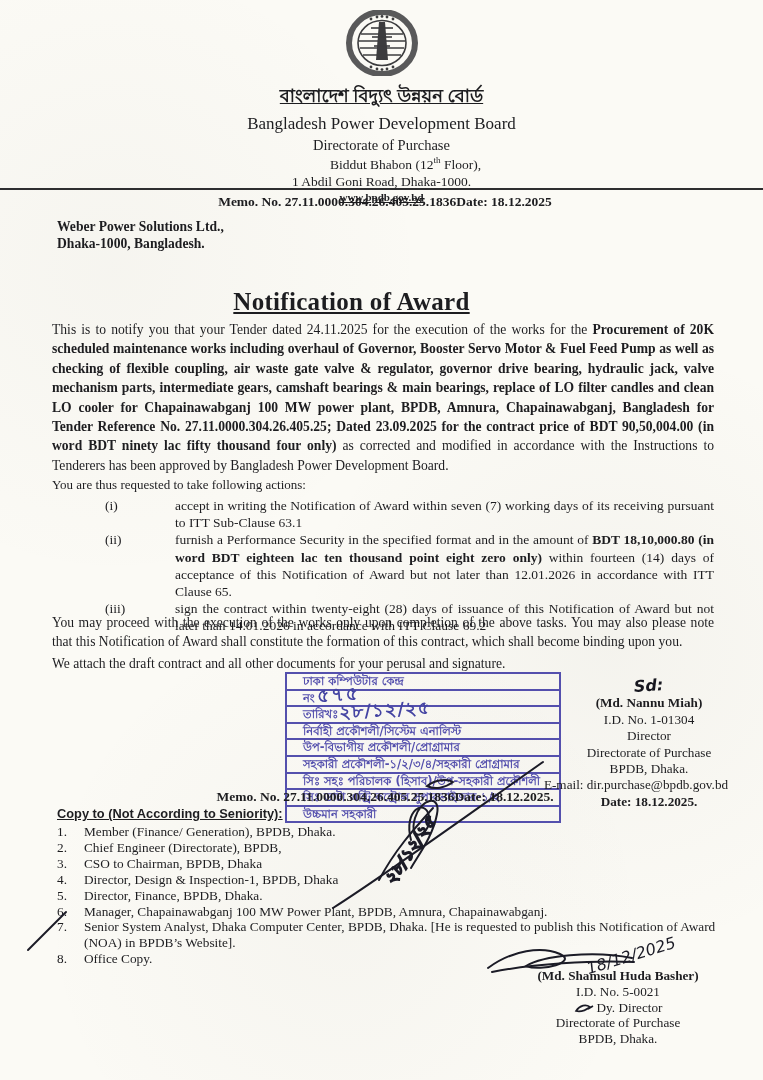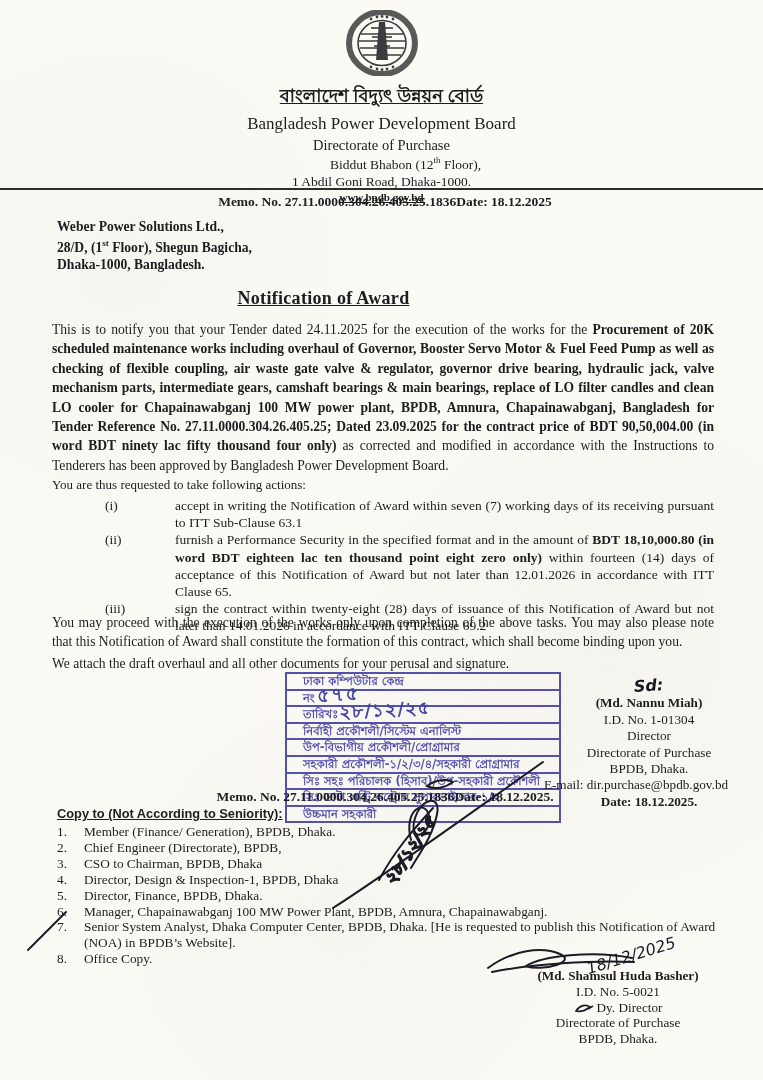--- a/index.html
+++ b/index.html
@@ -20,21 +20,21 @@
   .org-en{font-size:17px;margin-top:1px;}
   .dept{font-size:14.5px;margin-top:3px;}
   .addr1{font-size:13.5px;font-weight:normal;margin-top:1px;padding-left:48px;}
   .addr2{font-size:13.5px;margin-top:1px;}
   .web{font-size:11px;font-weight:bold;text-decoration:underline;margin-top:1px;}
   .rule{position:absolute;top:188px;left:0;width:763px;border-top:2px solid #2e2e30;}
   .memo-row{position:absolute;left:57px;right:50px;display:flex;justify-content:center;font-weight:bold;font-size:13.5px;}
   .memo1{top:194px;}
   .memo2{top:789px;z-index:3;}
   .recipient{position:absolute;top:218px;left:57px;font-weight:bold;font-size:13.6px;line-height:17px;}
-  .noa-title{position:absolute;top:288px;left:0;width:647px;text-align:center;font-size:18px;font-weight:bold;text-decoration:underline;letter-spacing:0.3px;}
+  .noa-title{position:absolute;top:288px;left:0;width:647px;text-align:center;font-size:25px;font-weight:bold;text-decoration:underline;letter-spacing:0.3px;padding-left:28px;}
   .para{position:absolute;left:52px;width:662px;font-size:13.6px;text-align:justify;}
   .para1{top:320px;line-height:19.4px;}
   .intro{position:absolute;top:477px;left:52px;font-size:13px;}
   .actions{position:absolute;top:497px;left:52px;width:662px;font-size:13.5px;line-height:17.2px;}
   .action-row{display:flex;align-items:flex-start;}
   .action-label{width:70px;padding-left:53px;flex:0 0 auto;box-sizing:content-box;}
   .action-text{flex:1;text-align:justify;}
   .close1{top:613px;line-height:19px;}
   .close2{position:absolute;top:656px;left:52px;font-size:13.6px;}
   .stamp{
@@ -107,21 +107,20 @@
   </div>
   <div class="rule"></div>
 
   <div class="memo-row memo1">
     <span>Memo. No. 27.11.0000.304.26.405.25.1836</span>
     <span>Date: 18.12.2025</span>
   </div>
 
   <div class="recipient">
     <div>Weber Power Solutions Ltd.,</div>
-    <div><span>28/D, (1</span><sup>st</sup><span> Floor), Shegun Bagicha,</span></div>
     <div>Dhaka-1000, Bangladesh.</div>
   </div>
 
   <div class="noa-title">Notification of Award</div>
 
   <div class="para para1">
     <span>This is to notify you that your Tender dated 24.11.2025 for the execution of the works for the </span><b>Procurement of 20K scheduled maintenance works including overhaul of Governor, Booster Servo Motor &amp; Fuel Feed Pump as well as checking of  flexible coupling, air waste gate valve &amp; regulator, governor drive bearing, hydraulic jack, valve mechanism parts, intermediate  gears, camshaft bearings &amp; main bearings, replace of LO filter candles and clean LO cooler for Chapainawabganj 100 MW power plant, BPDB, Amnura, Chapainawabganj, Bangladesh for Tender Reference No. 27.11.0000.304.26.405.25; Dated 23.09.2025 for the contract price of BDT 90,50,004.00 (in word BDT ninety lac fifty thousand four only)</b><span> as corrected and modified in accordance with the Instructions to Tenderers has been approved by Bangladesh Power Development Board.</span>
   </div>
 
   <div class="intro">You are thus requested to take following actions:</div>
@@ -134,21 +133,21 @@
       <span class="action-label">(ii)</span>
       <span class="action-text"><span>furnish a Performance Security in the specified format and in the amount of </span><b>BDT 18,10,000.80 (in word BDT eighteen lac ten thousand point eight zero only)</b><span> within fourteen (14) days of acceptance of this Notification of Award but not later than 12.01.2026 in accordance with ITT Clause 65.</span></span>
     </div>
     <div class="action-row">
       <span class="action-label">(iii)</span>
       <span class="action-text"><span>sign the contract within twenty-eight (28) days of issuance of this Notification of Award but not later than 14.01.2026 in accordance with ITT Clause 69.2</span><b></b><span></span></span>
     </div>
   </div>
 
   <div class="para close1">You may proceed with the execution of the works only upon completion of the above tasks. You may also please note that this Notification of Award shall constitute the formation of this contract, which shall become binding upon you.</div>
-  <div class="close2">We attach the draft overhaul and all other documents for your perusal and signature.</div>
+  <div class="close2">We attach the draft contract and all other documents for your perusal and signature.</div>
 
   <div class="stamp">
     <div class="stamp-row">ঢাকা কম্পিউটার কেন্দ্র</div>
     <div class="stamp-row">
       <span>নং</span>
       <span class="hand stamp-no-val">৫৭৫</span>
     </div>
     <div class="stamp-row">
       <span>তারিখঃ</span>
       <span class="hand stamp-date-val">২৮/১২/২৫</span>

